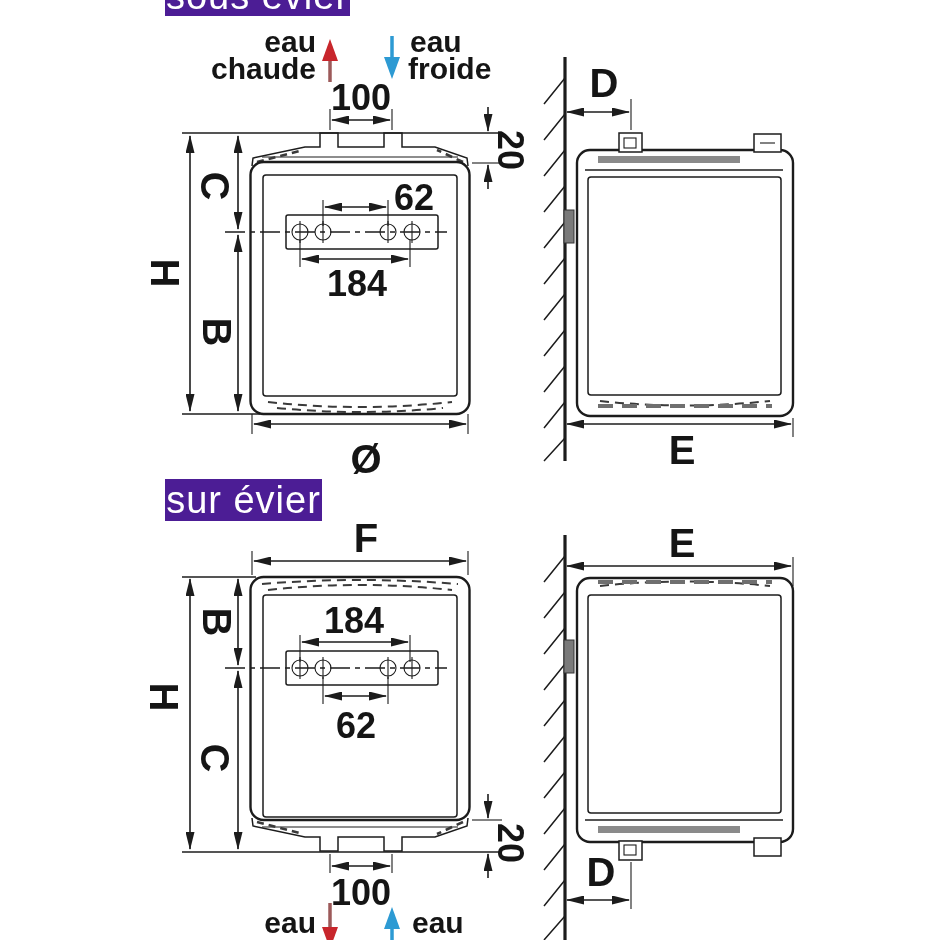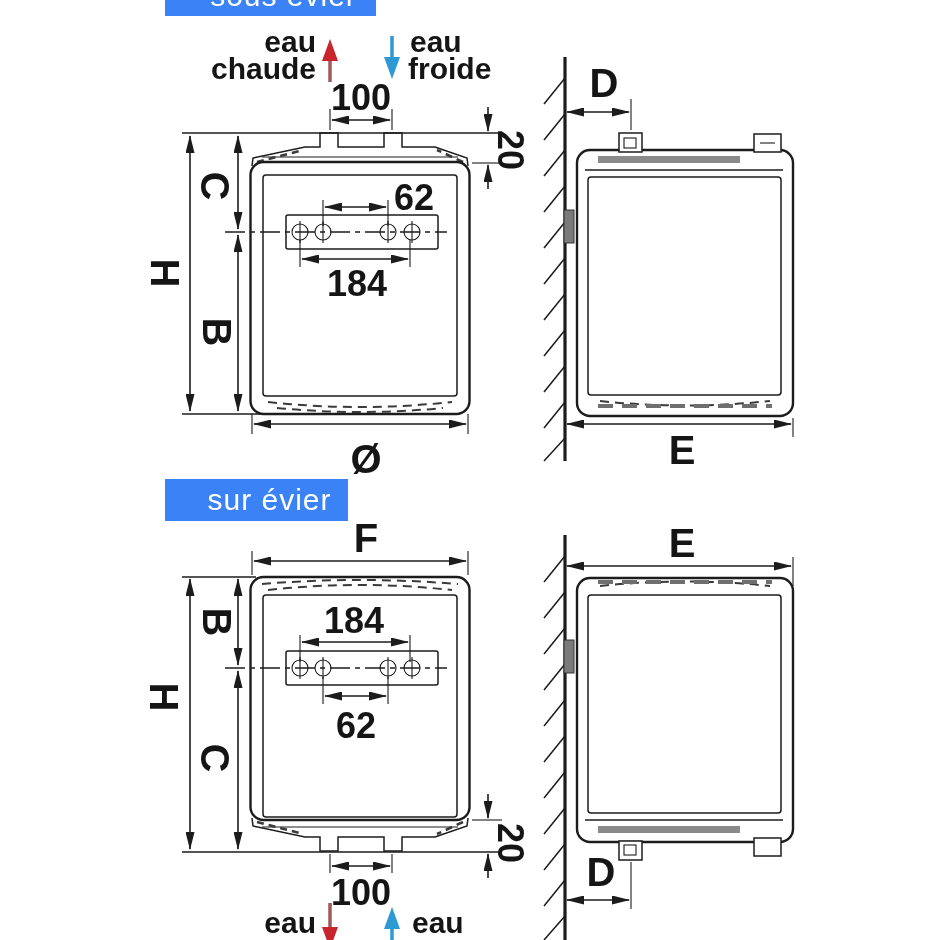--- a/index.html
+++ b/index.html
@@ -1,19 +1,19 @@
 <!DOCTYPE html>
 <html><head>
 <meta charset="utf-8">
 <style>
   html,body{margin:0;padding:0;background:#ffffff;}
   .canvas{position:relative;width:940px;height:940px;background:#ffffff;overflow:hidden;
           font-family:"Liberation Sans",sans-serif;}
-  .section-title{position:absolute;background:#3b82f6;color:#ffffff;font-size:30px;
-          display:flex;align-items:center;justify-content:center;letter-spacing:1px;padding-left:26px;}
+  .section-title{position:absolute;background:#4c1d95;color:#ffffff;font-size:38px;
+          display:flex;align-items:center;justify-content:center;letter-spacing:1px;}
   #title-sous{left:165px;top:-24px;width:185px;height:40px;}
   #title-sur{left:165px;top:479px;width:157px;height:42px;}
   svg{position:absolute;left:0;top:0;}
   svg text{font-family:"Liberation Sans",sans-serif;font-weight:600;fill:#151515;}
   .t40{font-size:40px;}
   .t36{font-size:36px;}
   .t30{font-size:30px;}
   .heavy{stroke:#1c1c1c;stroke-width:2.4;fill:none;}
   .med{stroke:#1c1c1c;stroke-width:1.5;fill:none;}
   .thin{stroke:#1c1c1c;stroke-width:1.1;fill:none;}

